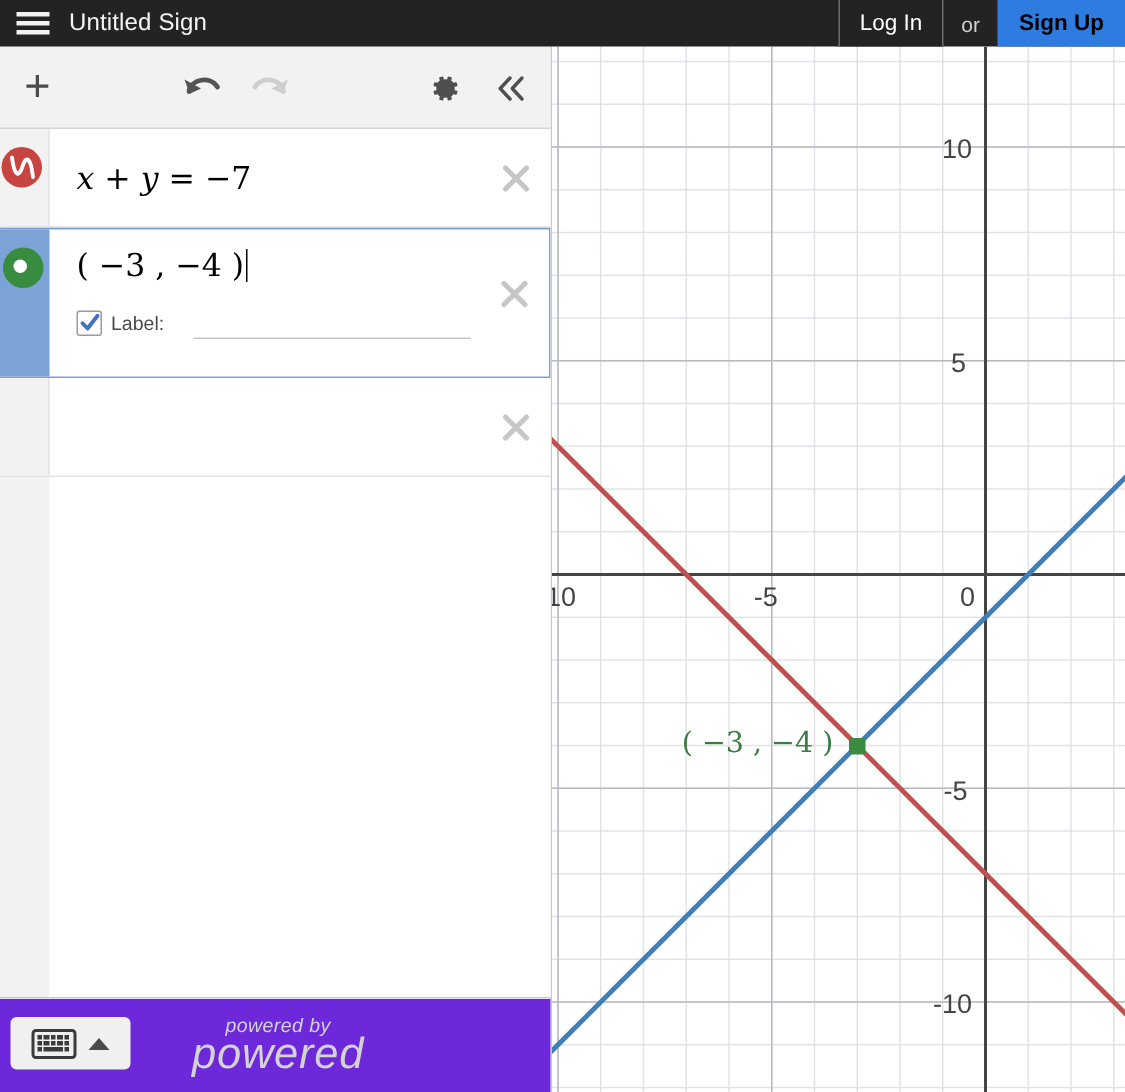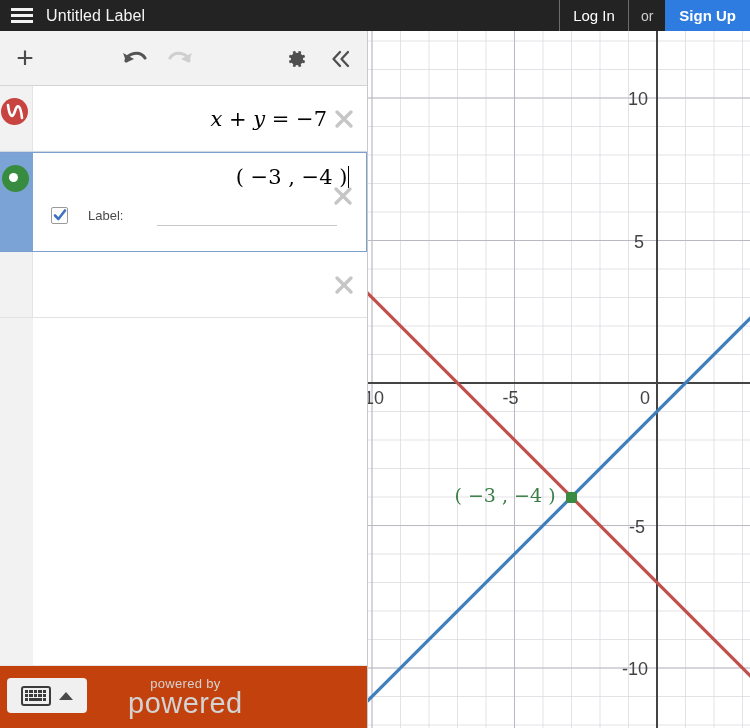--- a/index.html
+++ b/index.html
@@ -59,21 +59,21 @@
   .or-text {
     display: flex; align-items: center; justify-content: center;
     color: #cfcfcf; font-size: 14px;
     padding: 0 12px;
     white-space: nowrap;
   }
   .btn-signup {
     display: flex; align-items: center; justify-content: center;
     padding: 0 14px;
     background: #2f7ce0;
-    color: #ffffff; font-size: 15px; font-weight: bold;
+    color: #000000; font-size: 15px; font-weight: bold;
     cursor: pointer;
     white-space: nowrap;
   }
 
   
   .panel {
     position: absolute; left: 0; top: 31px;
     width: 368px; height: 697px;
     background: #fff;
     border-right: 1px solid #c9c9c9;
@@ -142,21 +142,21 @@
   .dot svg { display: block; }
   .dot-green-inner {
     width: 9px; height: 9px; border-radius: 50%;
     background: #fff;
     margin-left: -4px; margin-top: -3px;
   }
   .expr-body {
     flex: 1;
     position: relative;
     padding: 0 40px 0 18px;
-    display: flex; flex-direction: column; justify-content: center; align-items: flex-end;
+    display: flex; flex-direction: column; justify-content: center;
   }
   .expr-row.active .expr-body {
     justify-content: flex-start;
     padding-top: 12px;
   }
   .math {
     font-family: "DejaVu Serif", "Liberation Serif", serif;
     font-size: 21px;
     color: #000;
     white-space: nowrap;
@@ -173,21 +173,21 @@
     position: absolute; right: 8px; top: 50%;
     transform: translateY(-50%);
     width: 30px; height: 30px;
     cursor: pointer;
     color: #c4c4c4;
   }
   .expr-row.active .expr-x { top: 28px; transform: none; }
   .label-row {
     display: flex; align-items: center;
     margin-top: 16px;
-    gap: 20px;
+    gap: 6px;
   }
   .chk {
     width: 15px; height: 15px;
     border: 1px solid #9a9a9a;
     background: #fff;
     border-radius: 2px;
     position: relative;
     flex: 0 0 15px;
     cursor: pointer;
   }
@@ -217,22 +217,23 @@
   .list-filler {
     display: flex;
     height: 100%;
   }
   .list-filler-right { flex: 1; background: #fff; }
 
   
   .panel-bottom {
     position: absolute; left: 0; bottom: 0;
     width: 367px; height: 62px;
-    background: #c2410c;
+    background: #6d28d9;
     border-top: 1px solid #e6e6e6;
+    font-style: italic;
   }
   .kbd-btn {
     position: absolute; left: 7px; top: 12px;
     width: 80px; height: 35px;
     background: #f0f0f0;
     border-radius: 4px;
     display: flex; align-items: center; justify-content: center;
     gap: 7px;
     cursor: pointer;
   }
@@ -291,21 +292,21 @@
 <body>
 
 <div id="app">
 
   <div class="header">
     <div class="hamburger">
       <span></span>
         <span></span>
         <span></span>
     </div>
-    <div class="doc-title">Untitled Label</div>
+    <div class="doc-title">Untitled Sign</div>
     <div class="header-right">
       <div class="btn-login">Log In</div>
       <div class="or-text">or</div>
       <div class="btn-signup">Sign Up</div>
     </div>
   </div>
 
   <div class="panel">
 
     <div class="panel-toolbar">

